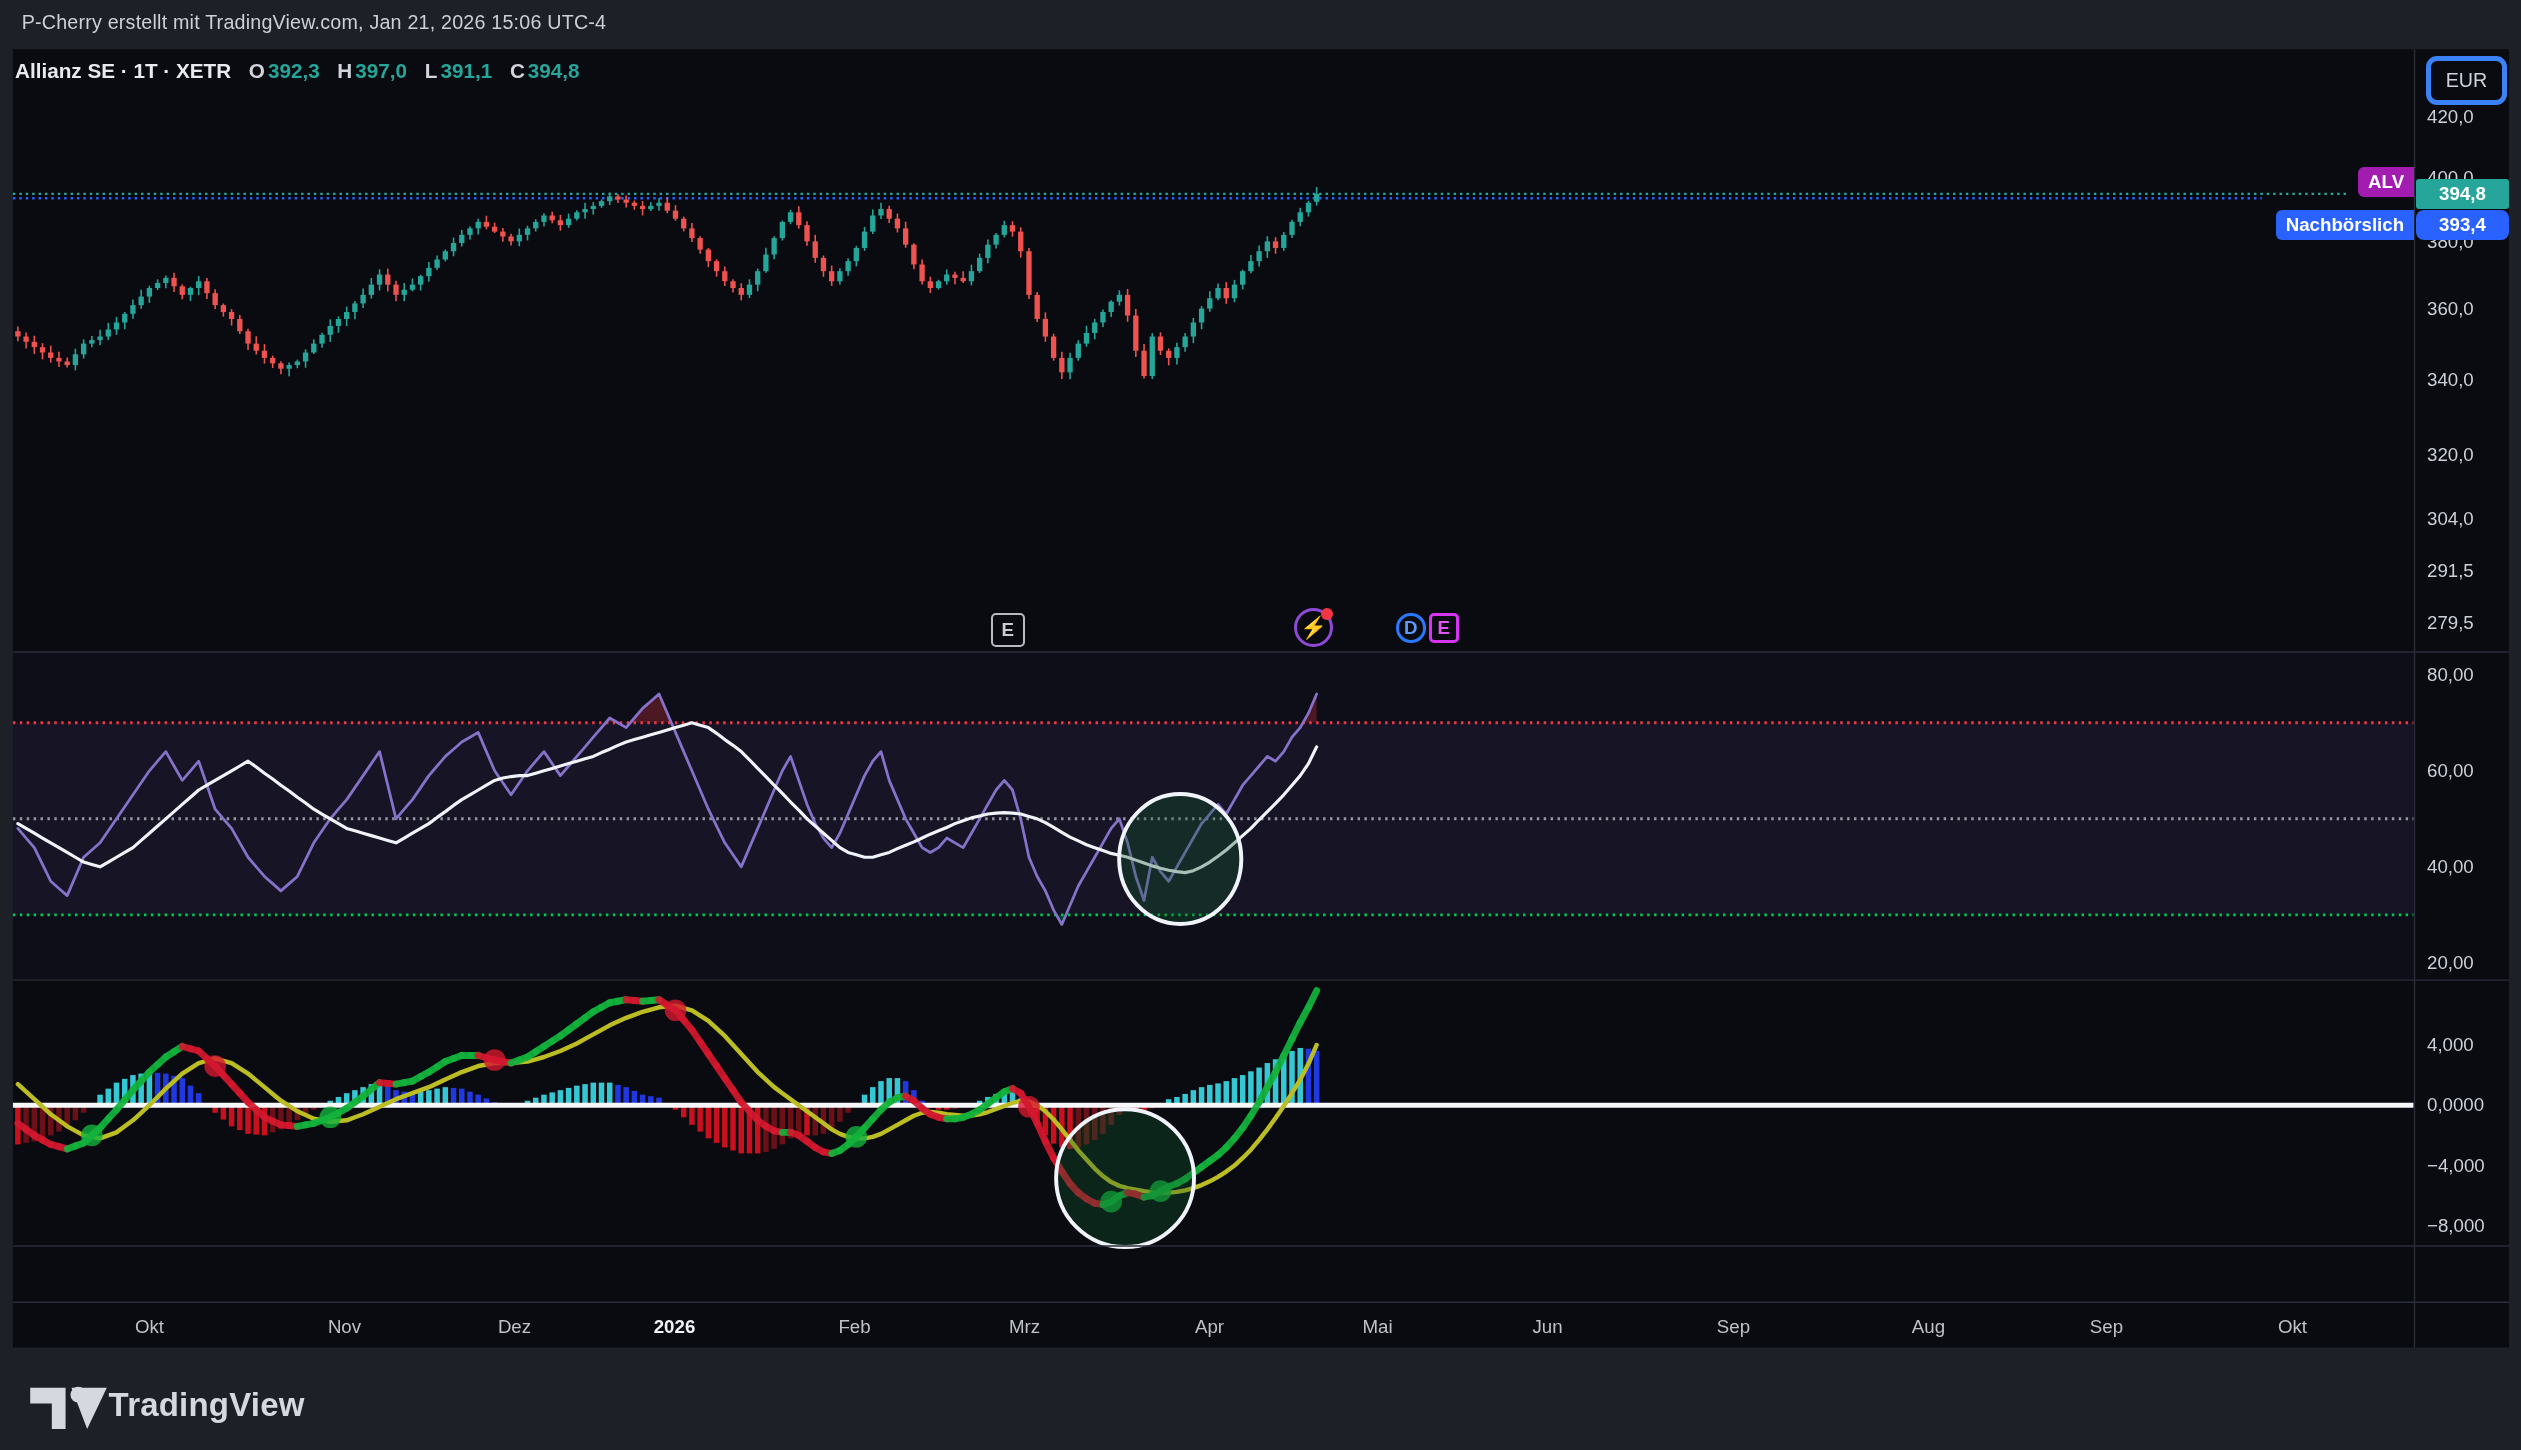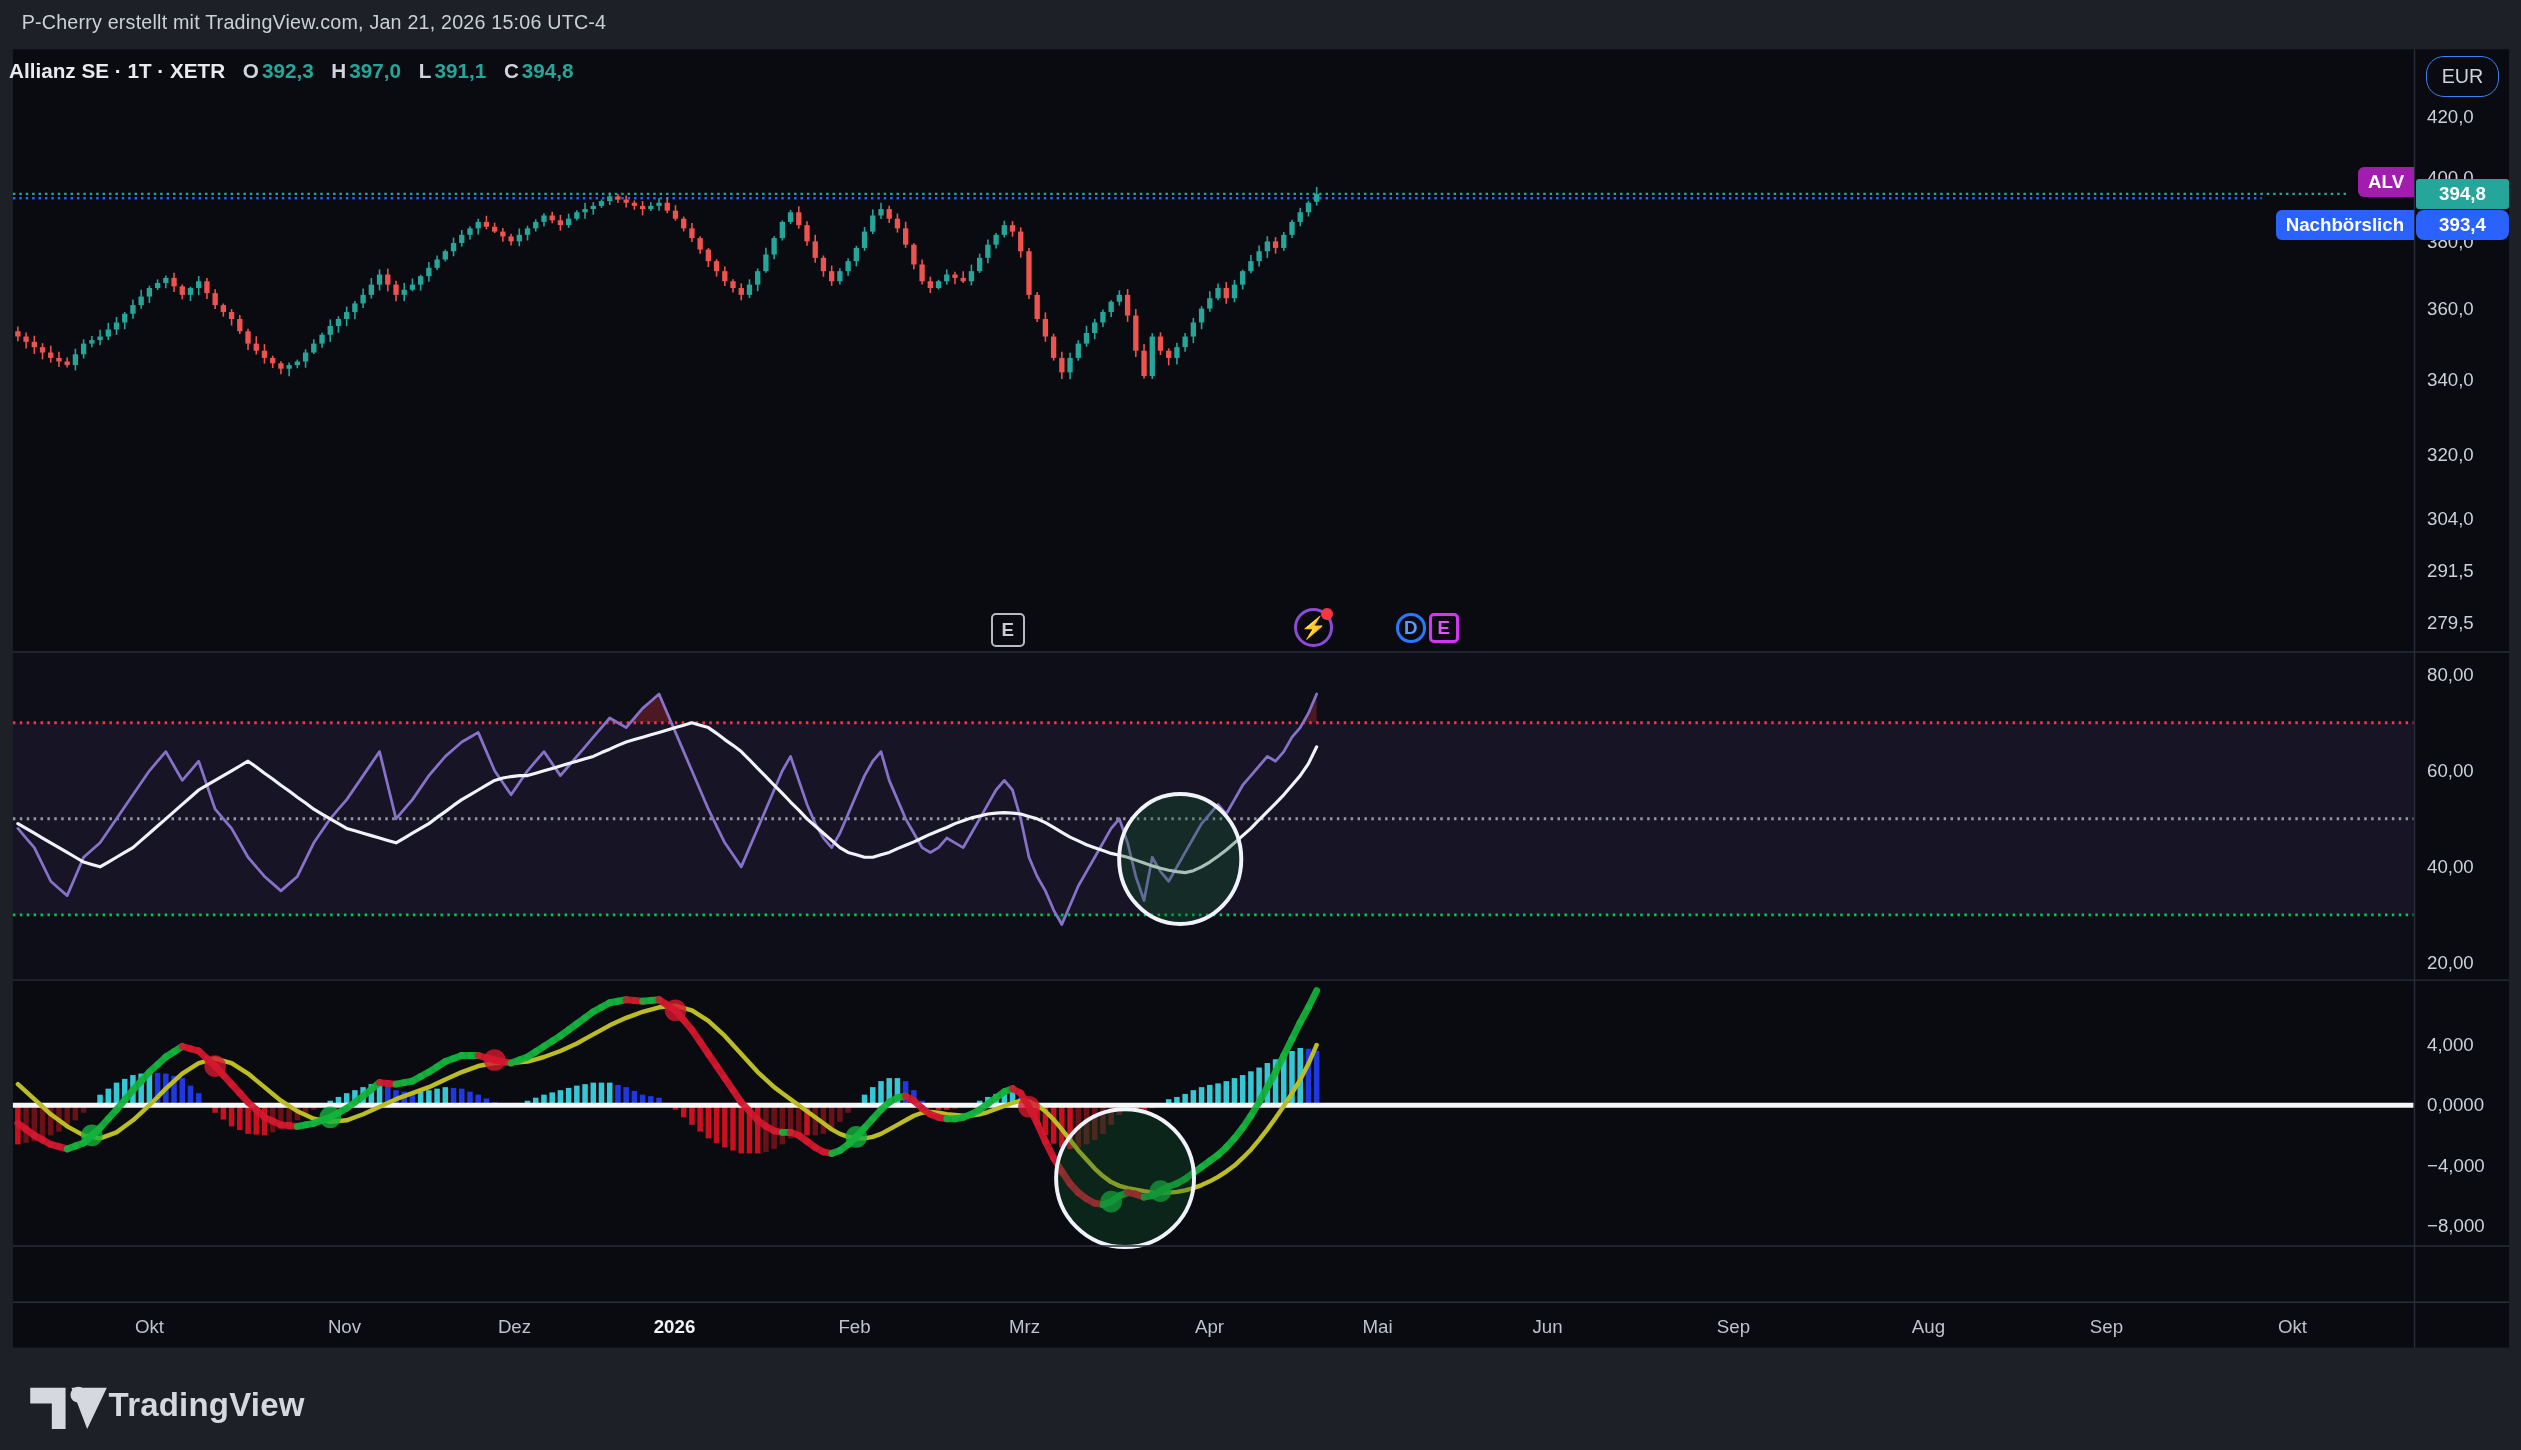--- a/index.html
+++ b/index.html
@@ -1,28 +1,28 @@
 <!DOCTYPE html>
 <html><head>
 <meta charset="utf-8">
 <style>
   html,body{margin:0;padding:0;background:#14161c;}
   .page{position:relative;width:2522px;height:1450px;background:#1d2027;overflow:hidden;
         font-family:"Liberation Sans",sans-serif;-webkit-font-smoothing:antialiased;}
   .titlebar{position:absolute;left:0;top:0;width:2522px;height:49px;}
   .titlebar span{position:absolute;left:21.7px;top:10.8px;font-size:19.7px;color:#ccd0d7;letter-spacing:0.2px;}
   #cv{position:absolute;left:0;top:0;}
-  .legend{position:absolute;left:9px;top:59px;display:flex;align-items:center;gap:17.7px;
+  .legend{position:absolute;left:15px;top:59px;display:flex;align-items:center;gap:17.7px;
           font-size:20.7px;font-weight:600;white-space:nowrap;}
   .legend .sym{color:#e8eaee;}
   .legend .pair{display:flex;gap:3px;}
   .legend .k{color:#d1d4dc;}
   .legend .v{color:#26a69a;}
-  .eur-btn{position:absolute;left:2426px;top:56px;width:71px;height:39px;border:1px solid #3b82f6;
-           border-radius:18px;display:flex;align-items:center;justify-content:center;
+  .eur-btn{position:absolute;left:2426px;top:56px;width:71px;height:39px;border:5px solid #3b82f6;
+           border-radius:11px;display:flex;align-items:center;justify-content:center;
            font-size:19.7px;color:#ced2da;cursor:pointer;}
   .ptick{position:absolute;left:2427px;width:91px;height:23.6px;line-height:23.6px;
          font-size:18.7px;color:#ccd0d9;}
   .ttick{position:absolute;top:1314px;width:89px;height:25.6px;line-height:25.6px;text-align:center;
          font-size:18.7px;color:#bfc2c9;}
   .ttick.bold{color:#f0f2f5;font-weight:700;}
   .flagtag{position:absolute;right:108px;height:29.6px;display:flex;align-items:center;
            padding:0 9.9px;border-radius:5.9px 0 0 5.9px;font-size:18.7px;font-weight:600;color:#fff;}
   .flagprice{position:absolute;left:2416px;width:93px;height:29.6px;display:flex;align-items:center;
              justify-content:center;font-size:18.7px;font-weight:700;color:#fff;border-radius:3px;}

